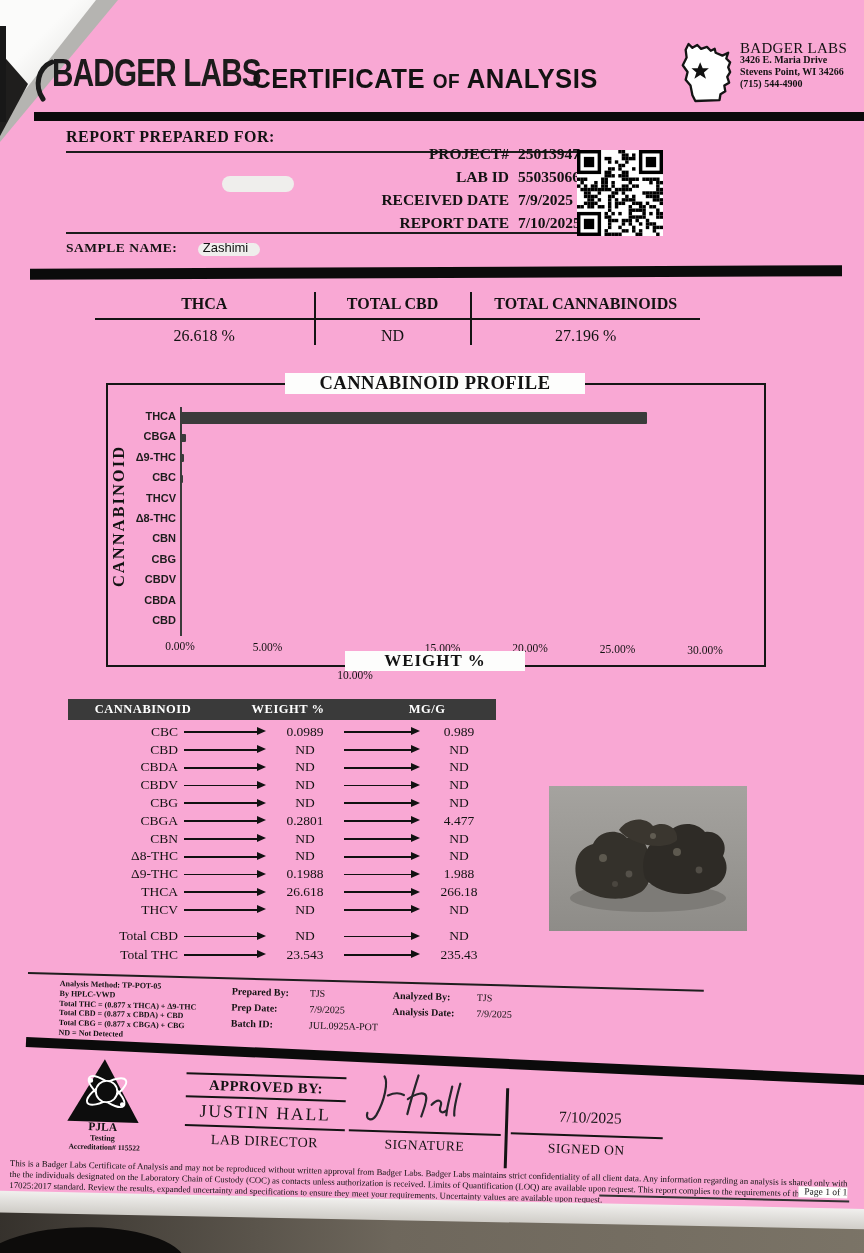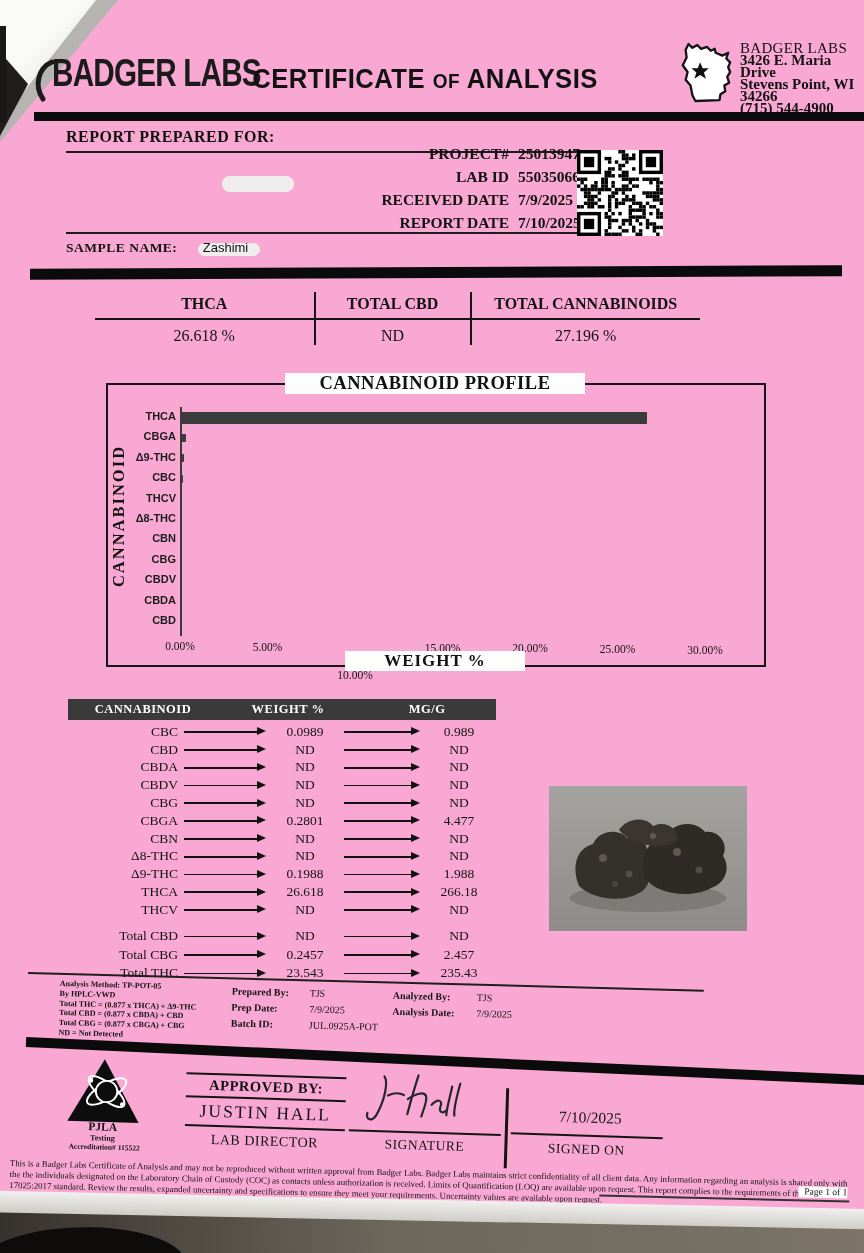--- a/index.html
+++ b/index.html
@@ -28,21 +28,21 @@
 
   
   .logo-text{left:52px;top:52px;font-size:38px;font-weight:700;letter-spacing:-1px;
              transform:scaleX(.78);transform-origin:left;color:#1b1b1b;}
   .title{left:225px;top:64px;width:400px;font-weight:700;font-size:27px;letter-spacing:.5px;
          transform:scaleX(.95);transform-origin:center;}
   .title .of{font-size:20px;}
   .wi-svg{left:676px;top:40px;}
   .lab-block{left:740px;top:42px;width:122px;line-height:12px;}
   .lab-name{font-size:15px;letter-spacing:.3px;}
-  .lab-line{font-size:15px;font-weight:700;}
+  .lab-line{font-size:10px;font-weight:700;}
   .bar{background:#0b0b0b;}
   .bar-top{left:34px;top:112px;width:830px;height:9px;}
   .bar-2{left:30px;top:267px;width:812px;height:11px;transform:rotate(-.25deg);}
   .bar-3{left:26px;top:1037px;width:846px;height:10px;transform:rotate(2.6deg);transform-origin:left center;}
 
   
   .rpf-heading{left:66px;top:128px;font-size:16px;font-weight:700;letter-spacing:.5px;}
   .hline{background:#1c1c1c;height:2px;}
   .rpt-row{display:flex;height:23px;align-items:center;}
   .rf-label{flex:1;text-align:right;font-weight:700;font-size:15.5px;padding-right:9px;}
@@ -533,27 +533,20 @@
     </div>
   <div class="abs t-rows" id="totals-rows" style="top:927px;">
       <div class="t-row t-row-total">
         <div class="tc-label">Total CBD</div>
         <div class="arr"></div>
         <div class="tc-val">ND</div>
         <div class="arr arr2"></div>
         <div class="tc-val">ND</div>
       </div>
       <div class="t-row t-row-total">
-        <div class="tc-label">Total CBG</div>
-        <div class="arr"></div>
-        <div class="tc-val">0.2457</div>
-        <div class="arr arr2"></div>
-        <div class="tc-val">2.457</div>
-      </div>
-      <div class="t-row t-row-total">
         <div class="tc-label">Total THC</div>
         <div class="arr"></div>
         <div class="tc-val">23.543</div>
         <div class="arr arr2"></div>
         <div class="tc-val">235.43</div>
       </div>
     </div>
   <div class="abs tbl-rule"></div>
 
   <div class="abs fn-wrap">

